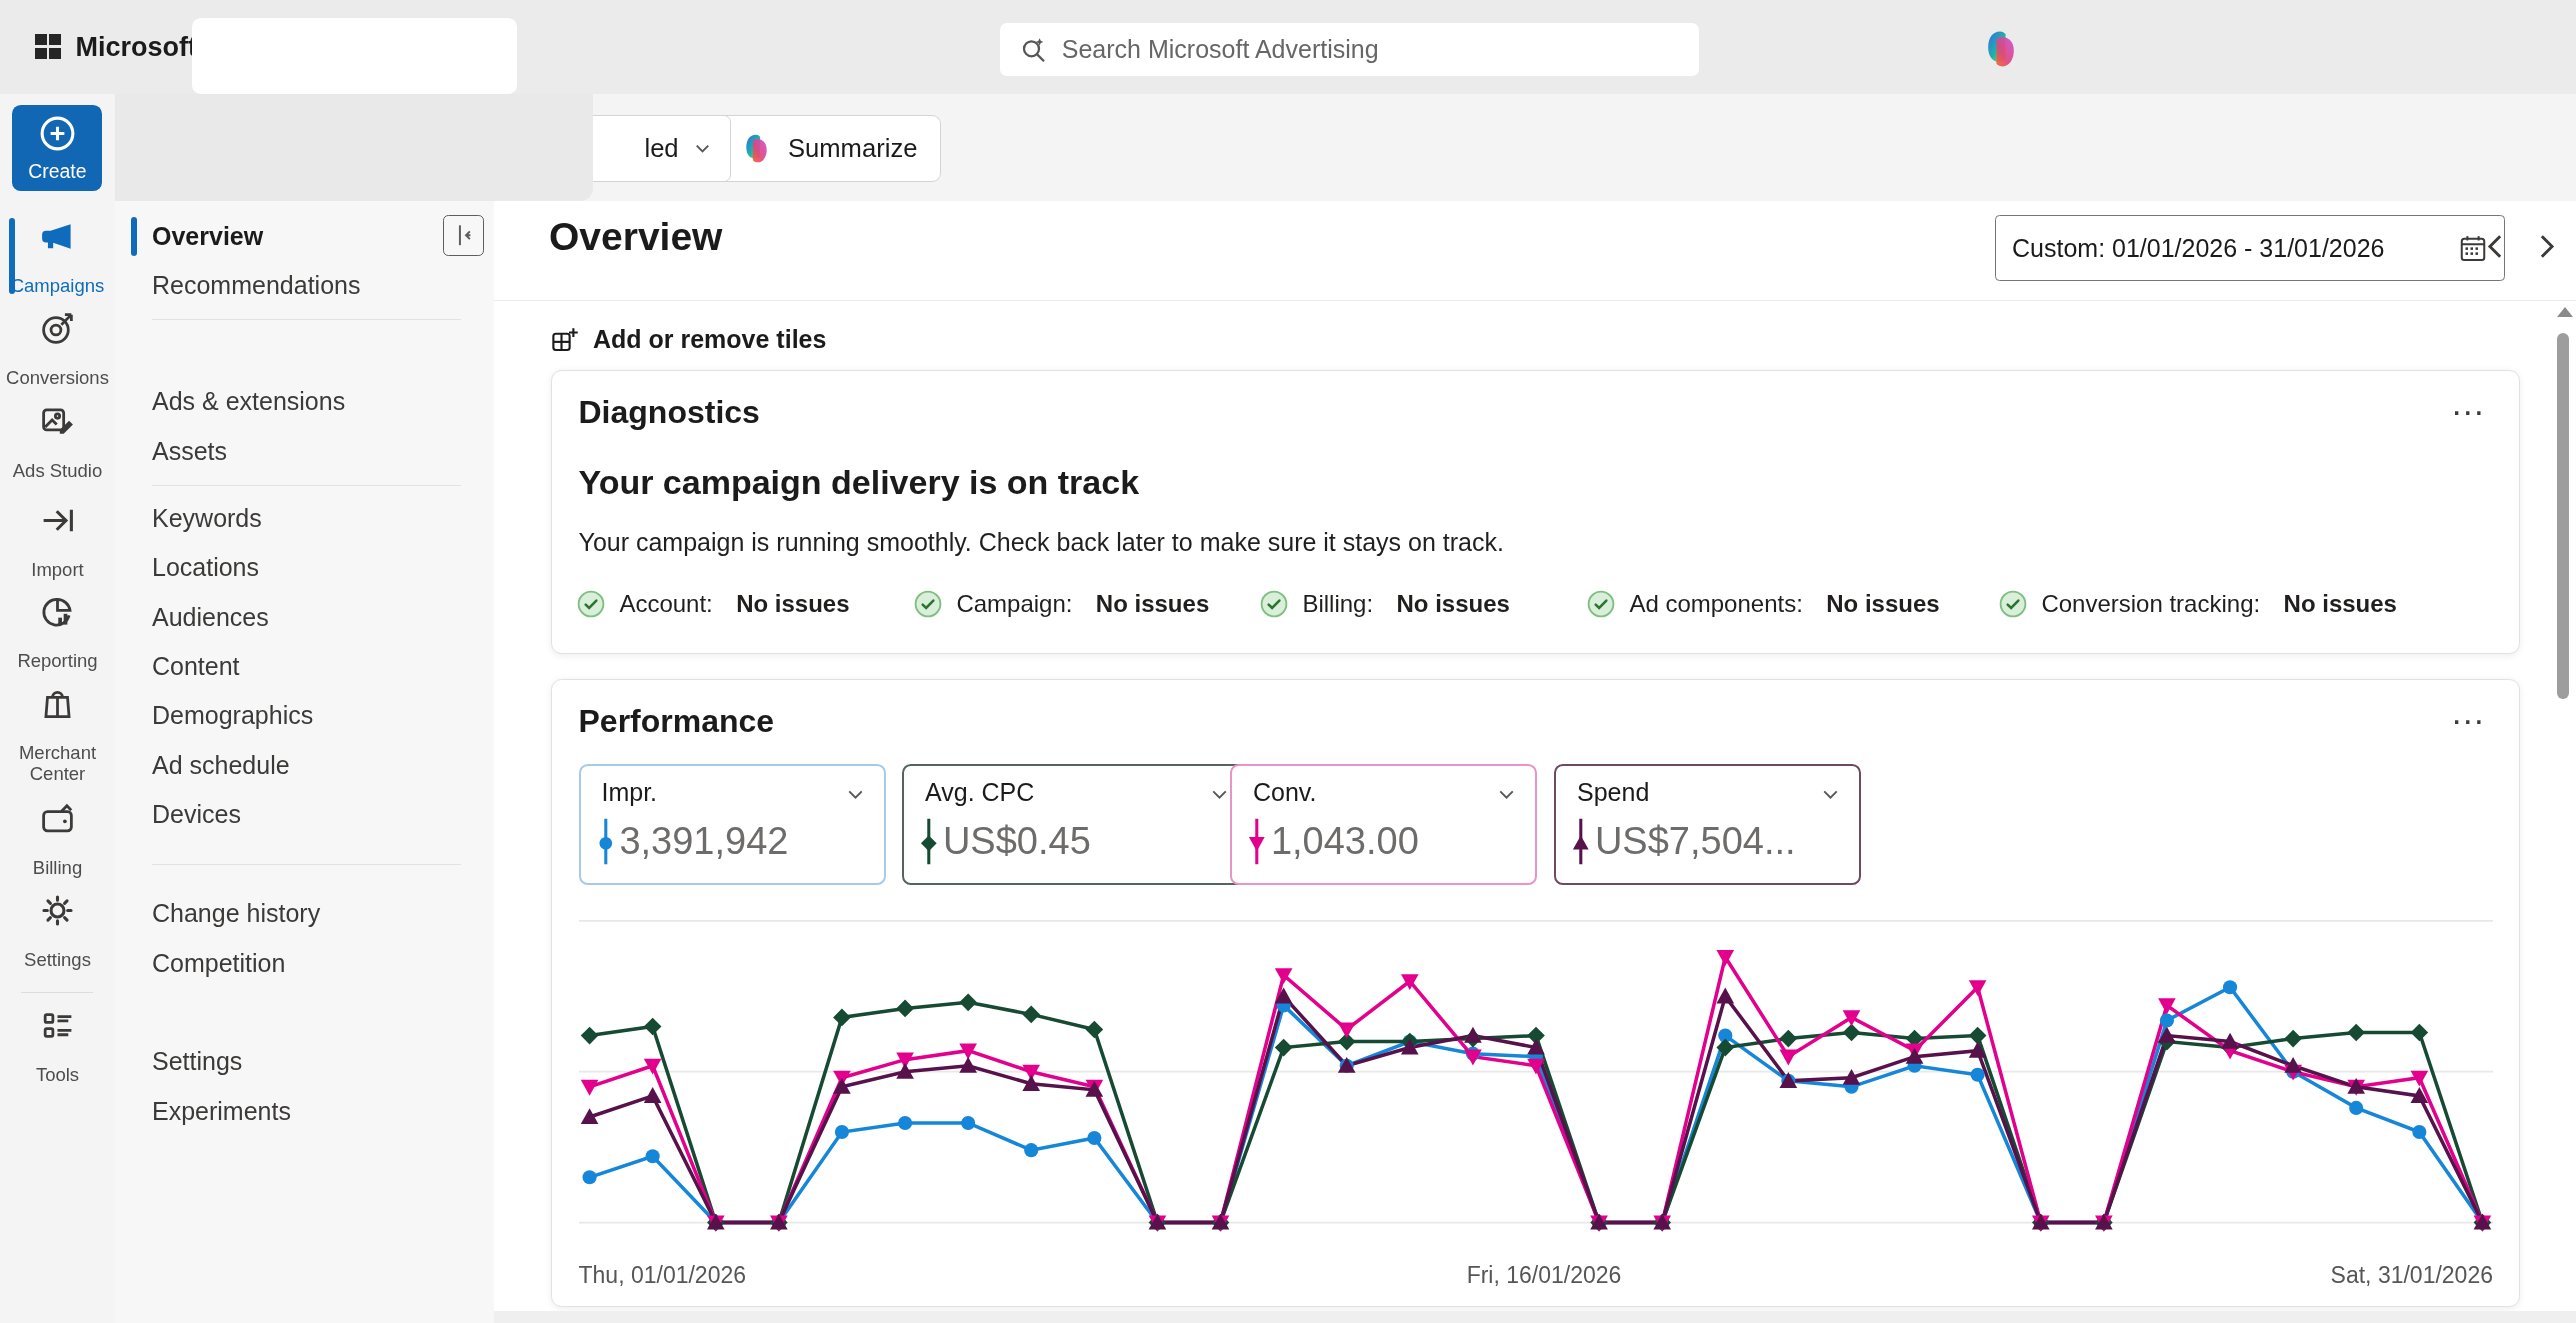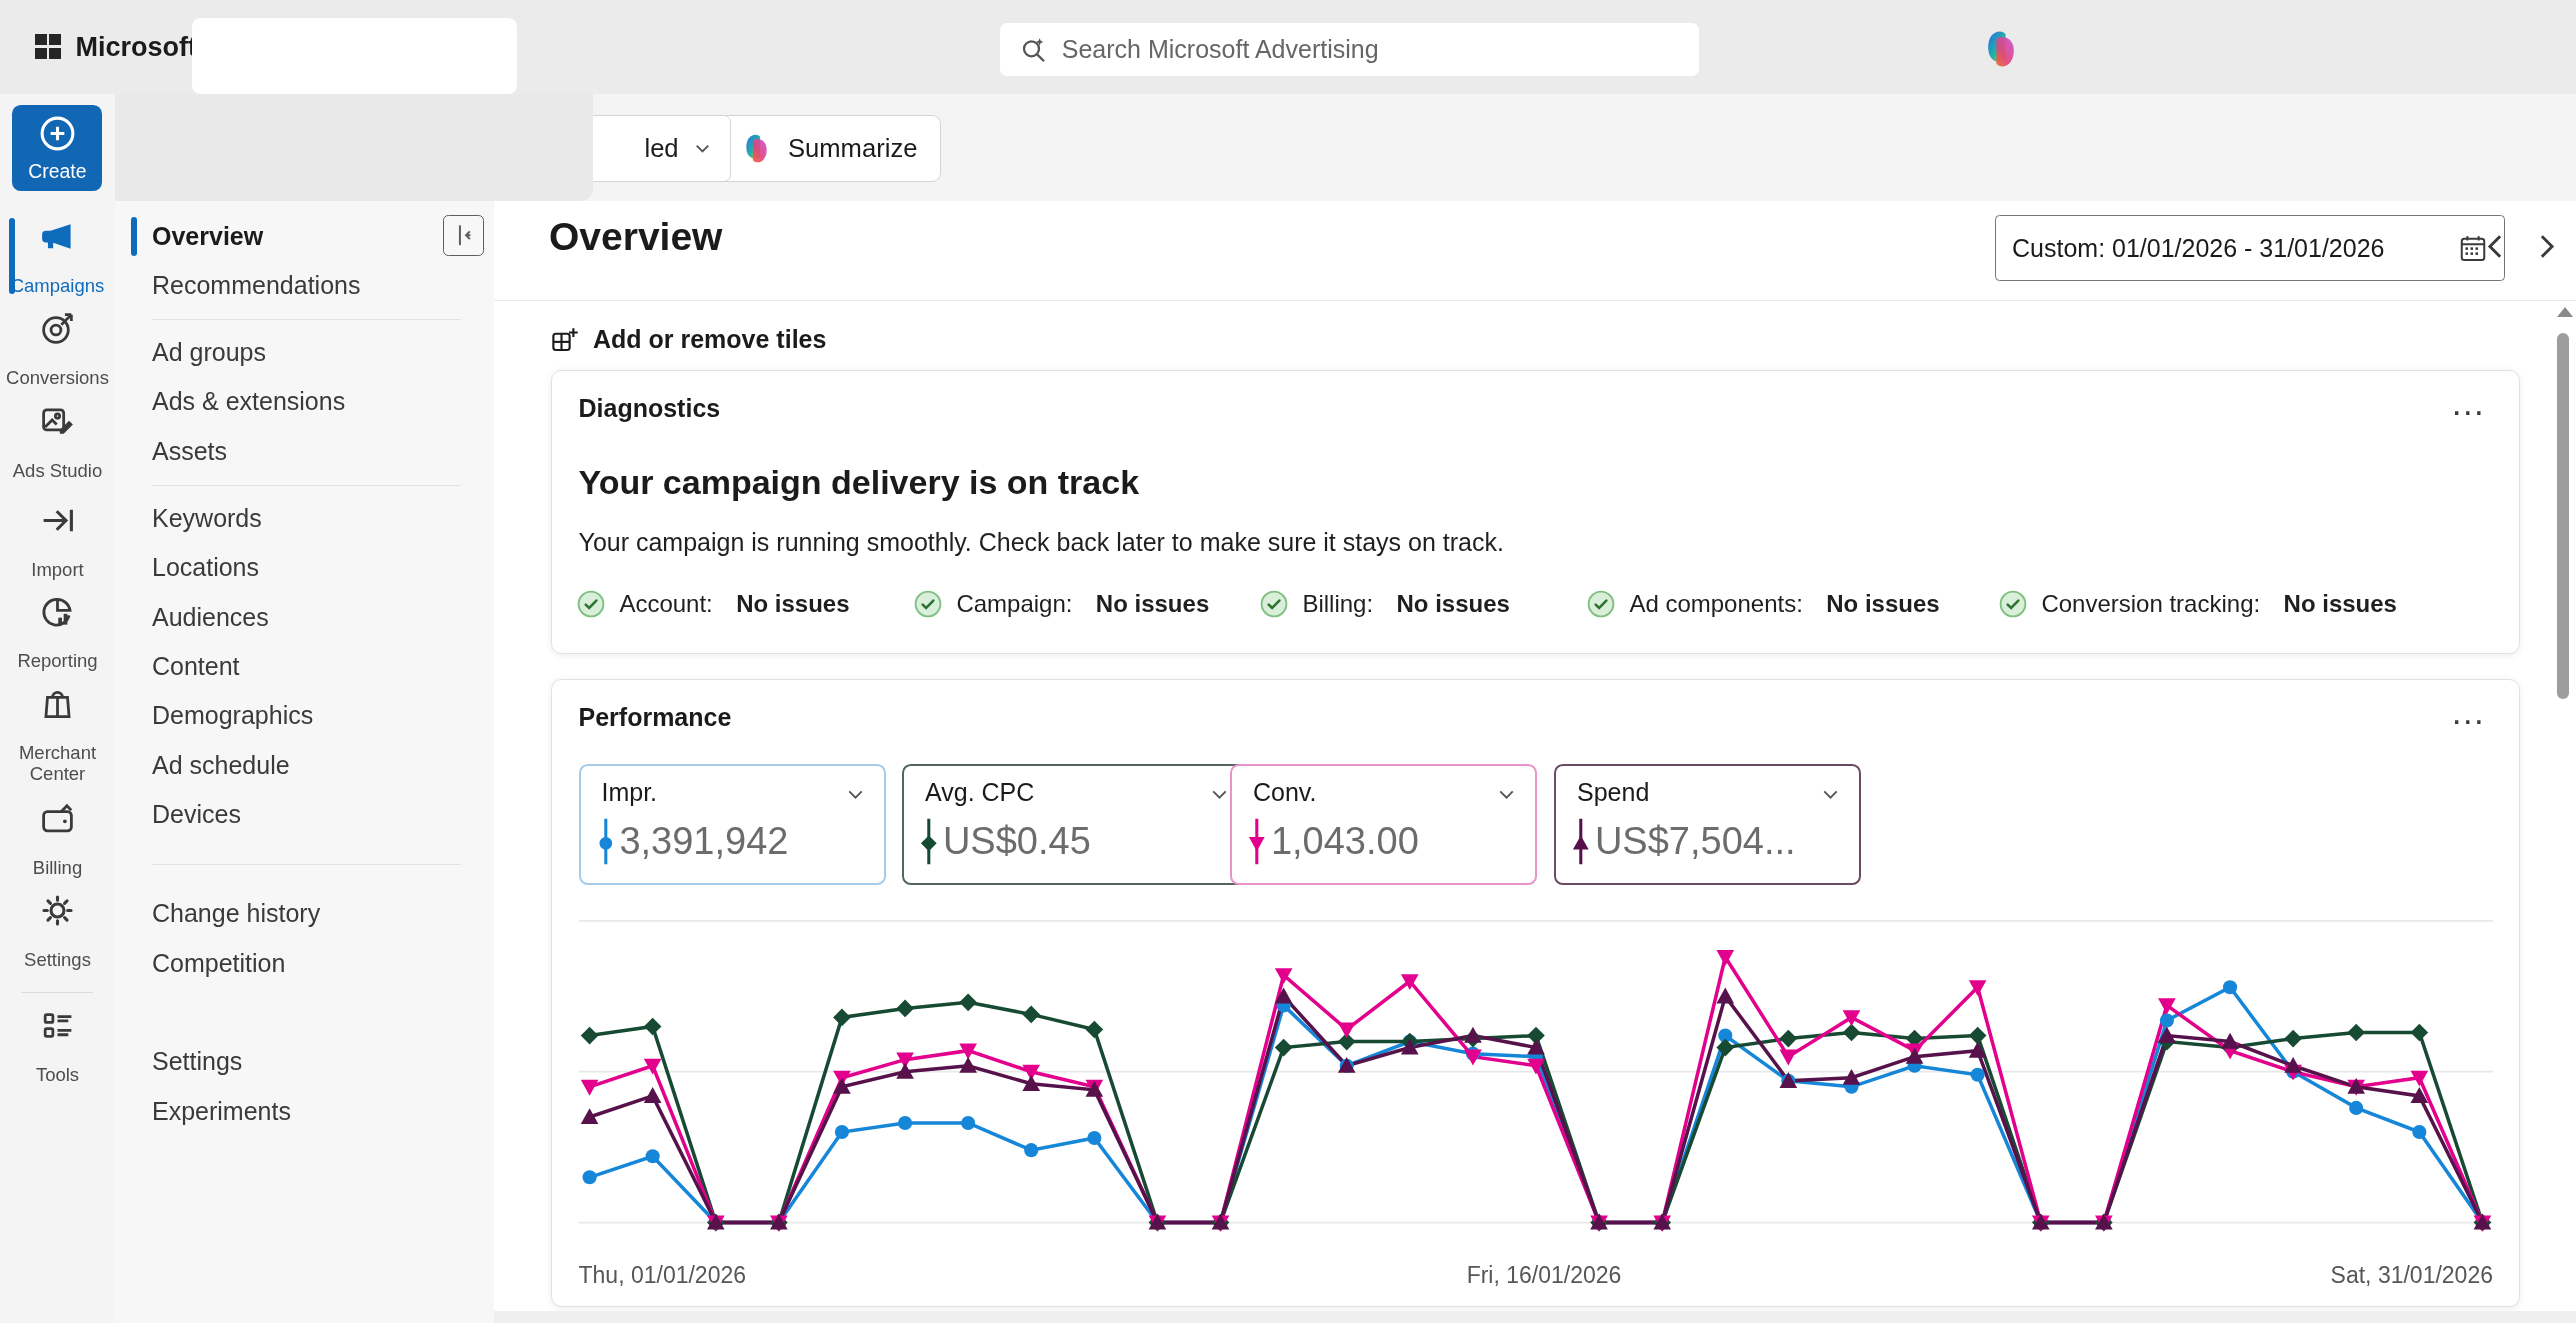--- a/index.html
+++ b/index.html
@@ -54,21 +54,21 @@
         display:flex;align-items:center;padding:0 16px;font-size:25px;color:#1b1b1b;}
   #date-box .grow{flex:1;}
   .nav-chev{position:absolute;top:28px;width:35px;height:35px;}
   #hdr-divider{position:absolute;left:0;top:99px;width:2082px;height:0.9px;background:#eaeaea;}
   #add-tiles{position:absolute;left:55px;top:118px;height:41px;display:flex;align-items:center;gap:14px;
         font-size:25px;font-weight:600;color:#1b1b1b;}
   .card{position:absolute;left:57px;width:1967px;background:#fff;border:0.9px solid #e1e1e1;border-radius:10.6px;
         box-shadow:0 1.8px 7px rgba(0,0,0,.07);}
   #diag-card{top:169px;height:282px;}
   #perf-card{top:478px;height:626px;}
-  .card-title{position:absolute;left:26.5px;top:23px;font-size:25px;font-weight:bold;color:#1b1b1b;}
+  .card-title{position:absolute;left:26.5px;top:23px;font-size:32px;font-weight:bold;color:#1b1b1b;}
   .more-btn{position:absolute;right:32px;top:12.4px;font-size:35px;color:#3b3a39;letter-spacing:1.8px;}
   .more-btn::before{content:"\2026";}
   #diag-heading{position:absolute;left:26.5px;top:92px;font-size:34px;font-weight:bold;color:#1b1b1b;}
   #diag-body{position:absolute;left:26.5px;top:157px;font-size:25px;color:#201f1e;}
   .status-item{position:absolute;top:213px;height:39px;display:flex;align-items:center;gap:12.4px;
         font-size:24px;color:#201f1e;}
   .status-item b{margin-left:11px;}
   .metric-tile{position:absolute;top:84px;width:303px;height:117px;background:#fff;border:2.2px solid #ccc;
         border-radius:8.8px;}
   .metric-label{position:absolute;left:21px;top:12.4px;font-size:25px;color:#1b1b1b;}
@@ -239,23 +239,20 @@
           <path d="M18 8.5L14.5 12l3.5 3.5M14.5 12h4"></path>
       </svg>
     </div>
     <div class="side-item active" style="top:10.6px">
         <span>Overview</span>
       </div>
     <div class="side-item" style="top:60px">
         <span>Recommendations</span>
       </div>
     <div class="side-div" style="top:118px"></div>
-    <div class="side-item" style="top:127px">
-        <span>Ad groups</span>
-      </div>
     <div class="side-item" style="top:176px">
         <span>Ads &amp; extensions</span>
       </div>
     <div class="side-item" style="top:226px">
         <span>Assets</span>
       </div>
     <div class="side-div" style="top:284px"></div>
     <div class="side-item" style="top:293px">
         <span>Keywords</span>
       </div>

